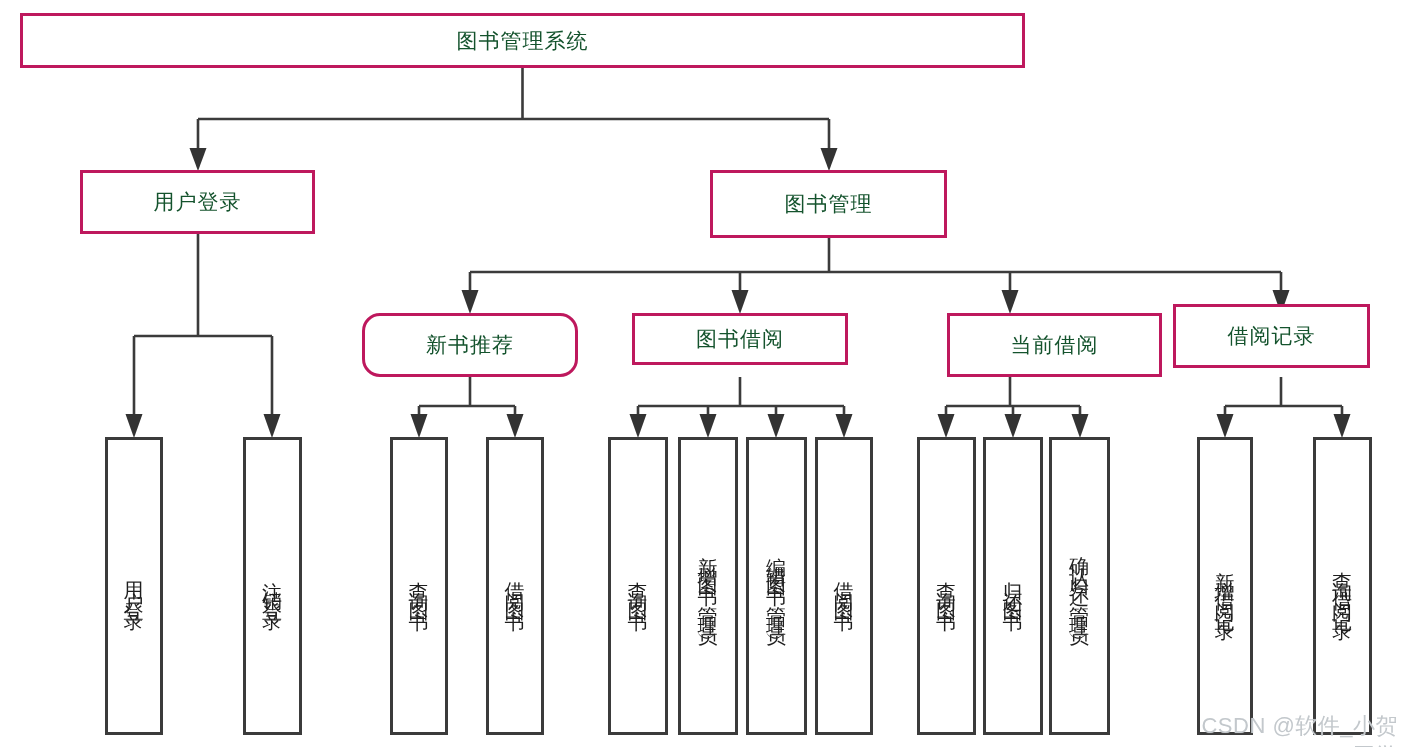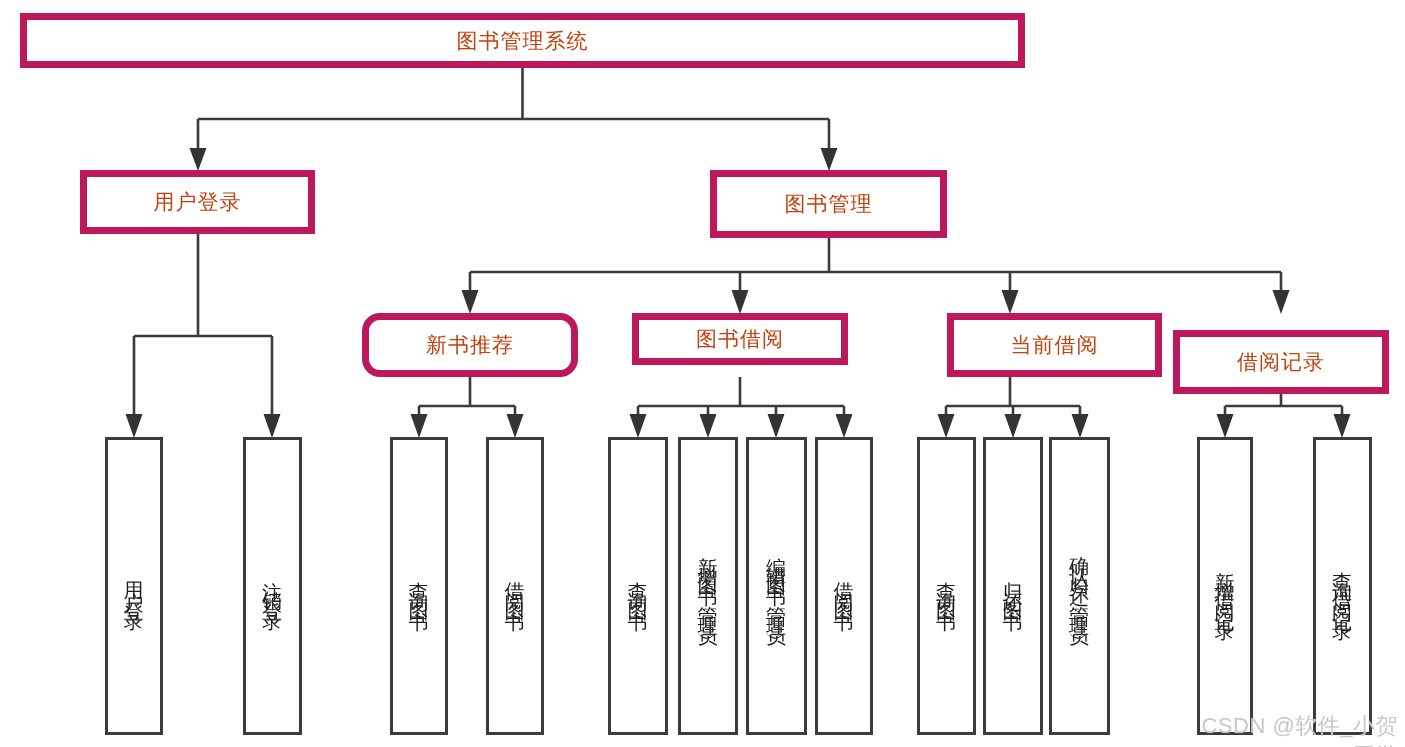--- a/index.html
+++ b/index.html
@@ -3,22 +3,22 @@
 <meta charset="utf-8">
 <style>
   html,body{margin:0;padding:0;background:#ffffff;}
   #stage{
     position:relative;width:1405px;height:747px;background:#ffffff;overflow:hidden;
     font-family:"Liberation Sans","DejaVu Sans",sans-serif;
   }
   #connectors{position:absolute;left:0;top:0;width:1405px;height:747px;}
   .hbox{
     position:absolute;box-sizing:border-box;background:#ffffff;
-    border:7px solid #be185d;display:flex;align-items:center;justify-content:center;
-    font-size:21px;color:#c2410c;letter-spacing:1px;
+    border:3px solid #be185d;display:flex;align-items:center;justify-content:center;
+    font-size:21px;color:#14532d;letter-spacing:1px;
   }
   .vbox{
     position:absolute;box-sizing:border-box;background:#ffffff;
     border:3px solid #3b3b3b;display:flex;align-items:center;justify-content:center;
   }
   .vbox span{
     writing-mode:vertical-rl;text-orientation:mixed;
     font-size:20px;color:#1e1e1e;letter-spacing:10px;line-height:1;
     white-space:nowrap;
   }
@@ -86,21 +86,21 @@
 
   <div class="hbox" style="left:362px;top:313px;width:216px;height:64px;border-radius:18px;">
     <span>新书推荐</span>
   </div>
   <div class="hbox" style="left:632px;top:313px;width:216px;height:52px;">
     <span>图书借阅</span>
   </div>
   <div class="hbox" style="left:947px;top:313px;width:215px;height:64px;">
     <span>当前借阅</span>
   </div>
-  <div class="hbox" style="left:1173px;top:330px;width:216px;height:64px;">
+  <div class="hbox" style="left:1173px;top:304px;width:197px;height:64px;">
     <span>借阅记录</span>
   </div>
 
   <div class="vbox" style="left:105px;top:437px;width:58px;height:298px;">
     <span>用户登录</span>
   </div>
   <div class="vbox" style="left:243px;top:437px;width:59px;height:298px;">
     <span>注销登录</span>
   </div>
 

